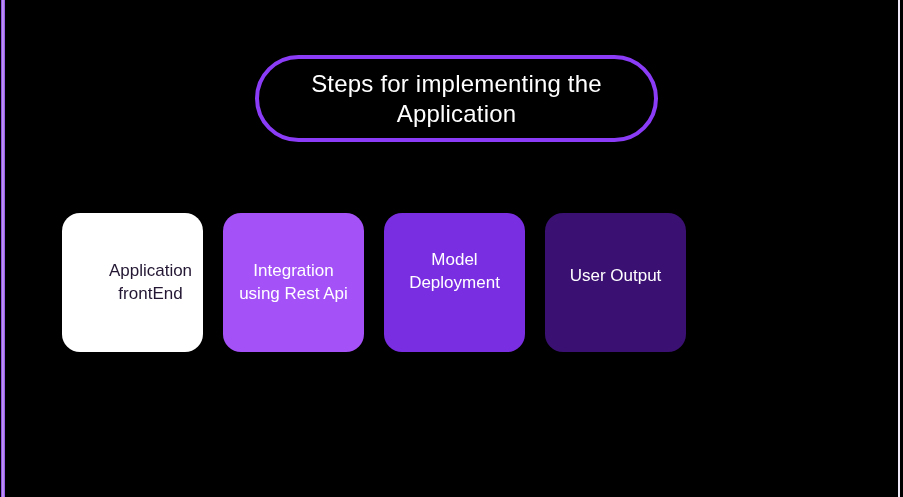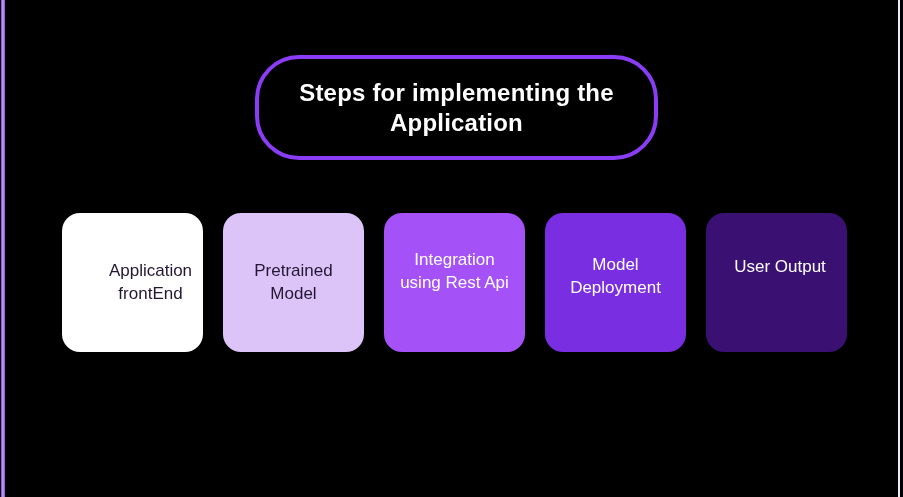--- a/index.html
+++ b/index.html
@@ -19,31 +19,31 @@
   }
   .right-line {
     position: absolute;
     left: 898px; top: 0;
     width: 2px; height: 497px;
     background: #efe9f7;
   }
   .title-box {
     position: absolute;
     left: 255px; top: 55px;
-    width: 403px; height: 105px;
+    width: 403px; height: 87px;
     box-sizing: border-box;
     border: 4px solid #0ea5e9;
     border-radius: 44px;
     display: flex;
     align-items: center;
     justify-content: center;
     text-align: center;
     padding: 0 28px;
     font-size: 24px;
-    font-weight: 700;
+    font-weight: 400;
     line-height: 1.25;
     letter-spacing: 0.2px;
   }
   .cards {
     position: absolute;
     left: 62px; top: 213px;
     display: flex;
     gap: 20px;
   }
   .card {
@@ -71,23 +71,20 @@
 <div class="right-line"></div>
 
 <div class="title-box" style="border-color: rgb(139, 60, 246); color: rgb(255, 255, 255);">
   <span>Steps for implementing the Application</span>
 </div>
 
 <div class="cards">
   <div class="card" style="background-color: rgb(255, 255, 255); color: rgb(35, 23, 51); padding-left: 46px;">
     <span class="card-label">Application frontEnd</span>
   </div>
-  <div class="card" style="background-color: rgb(221, 196, 248); color: rgb(35, 23, 51);">
-    <span class="card-label">Pretrained Model</span>
-  </div>
   <div class="card" style="background-color: rgb(165, 81, 248); color: rgb(255, 255, 255);">
     <span class="card-label">Integration using Rest Api</span>
   </div>
   <div class="card" style="background-color: rgb(122, 46, 226); color: rgb(255, 255, 255);">
     <span class="card-label">Model Deployment</span>
   </div>
   <div class="card" style="background-color: rgb(58, 17, 115); color: rgb(255, 255, 255);">
     <span class="card-label">User Output</span>
   </div>
 </div>

